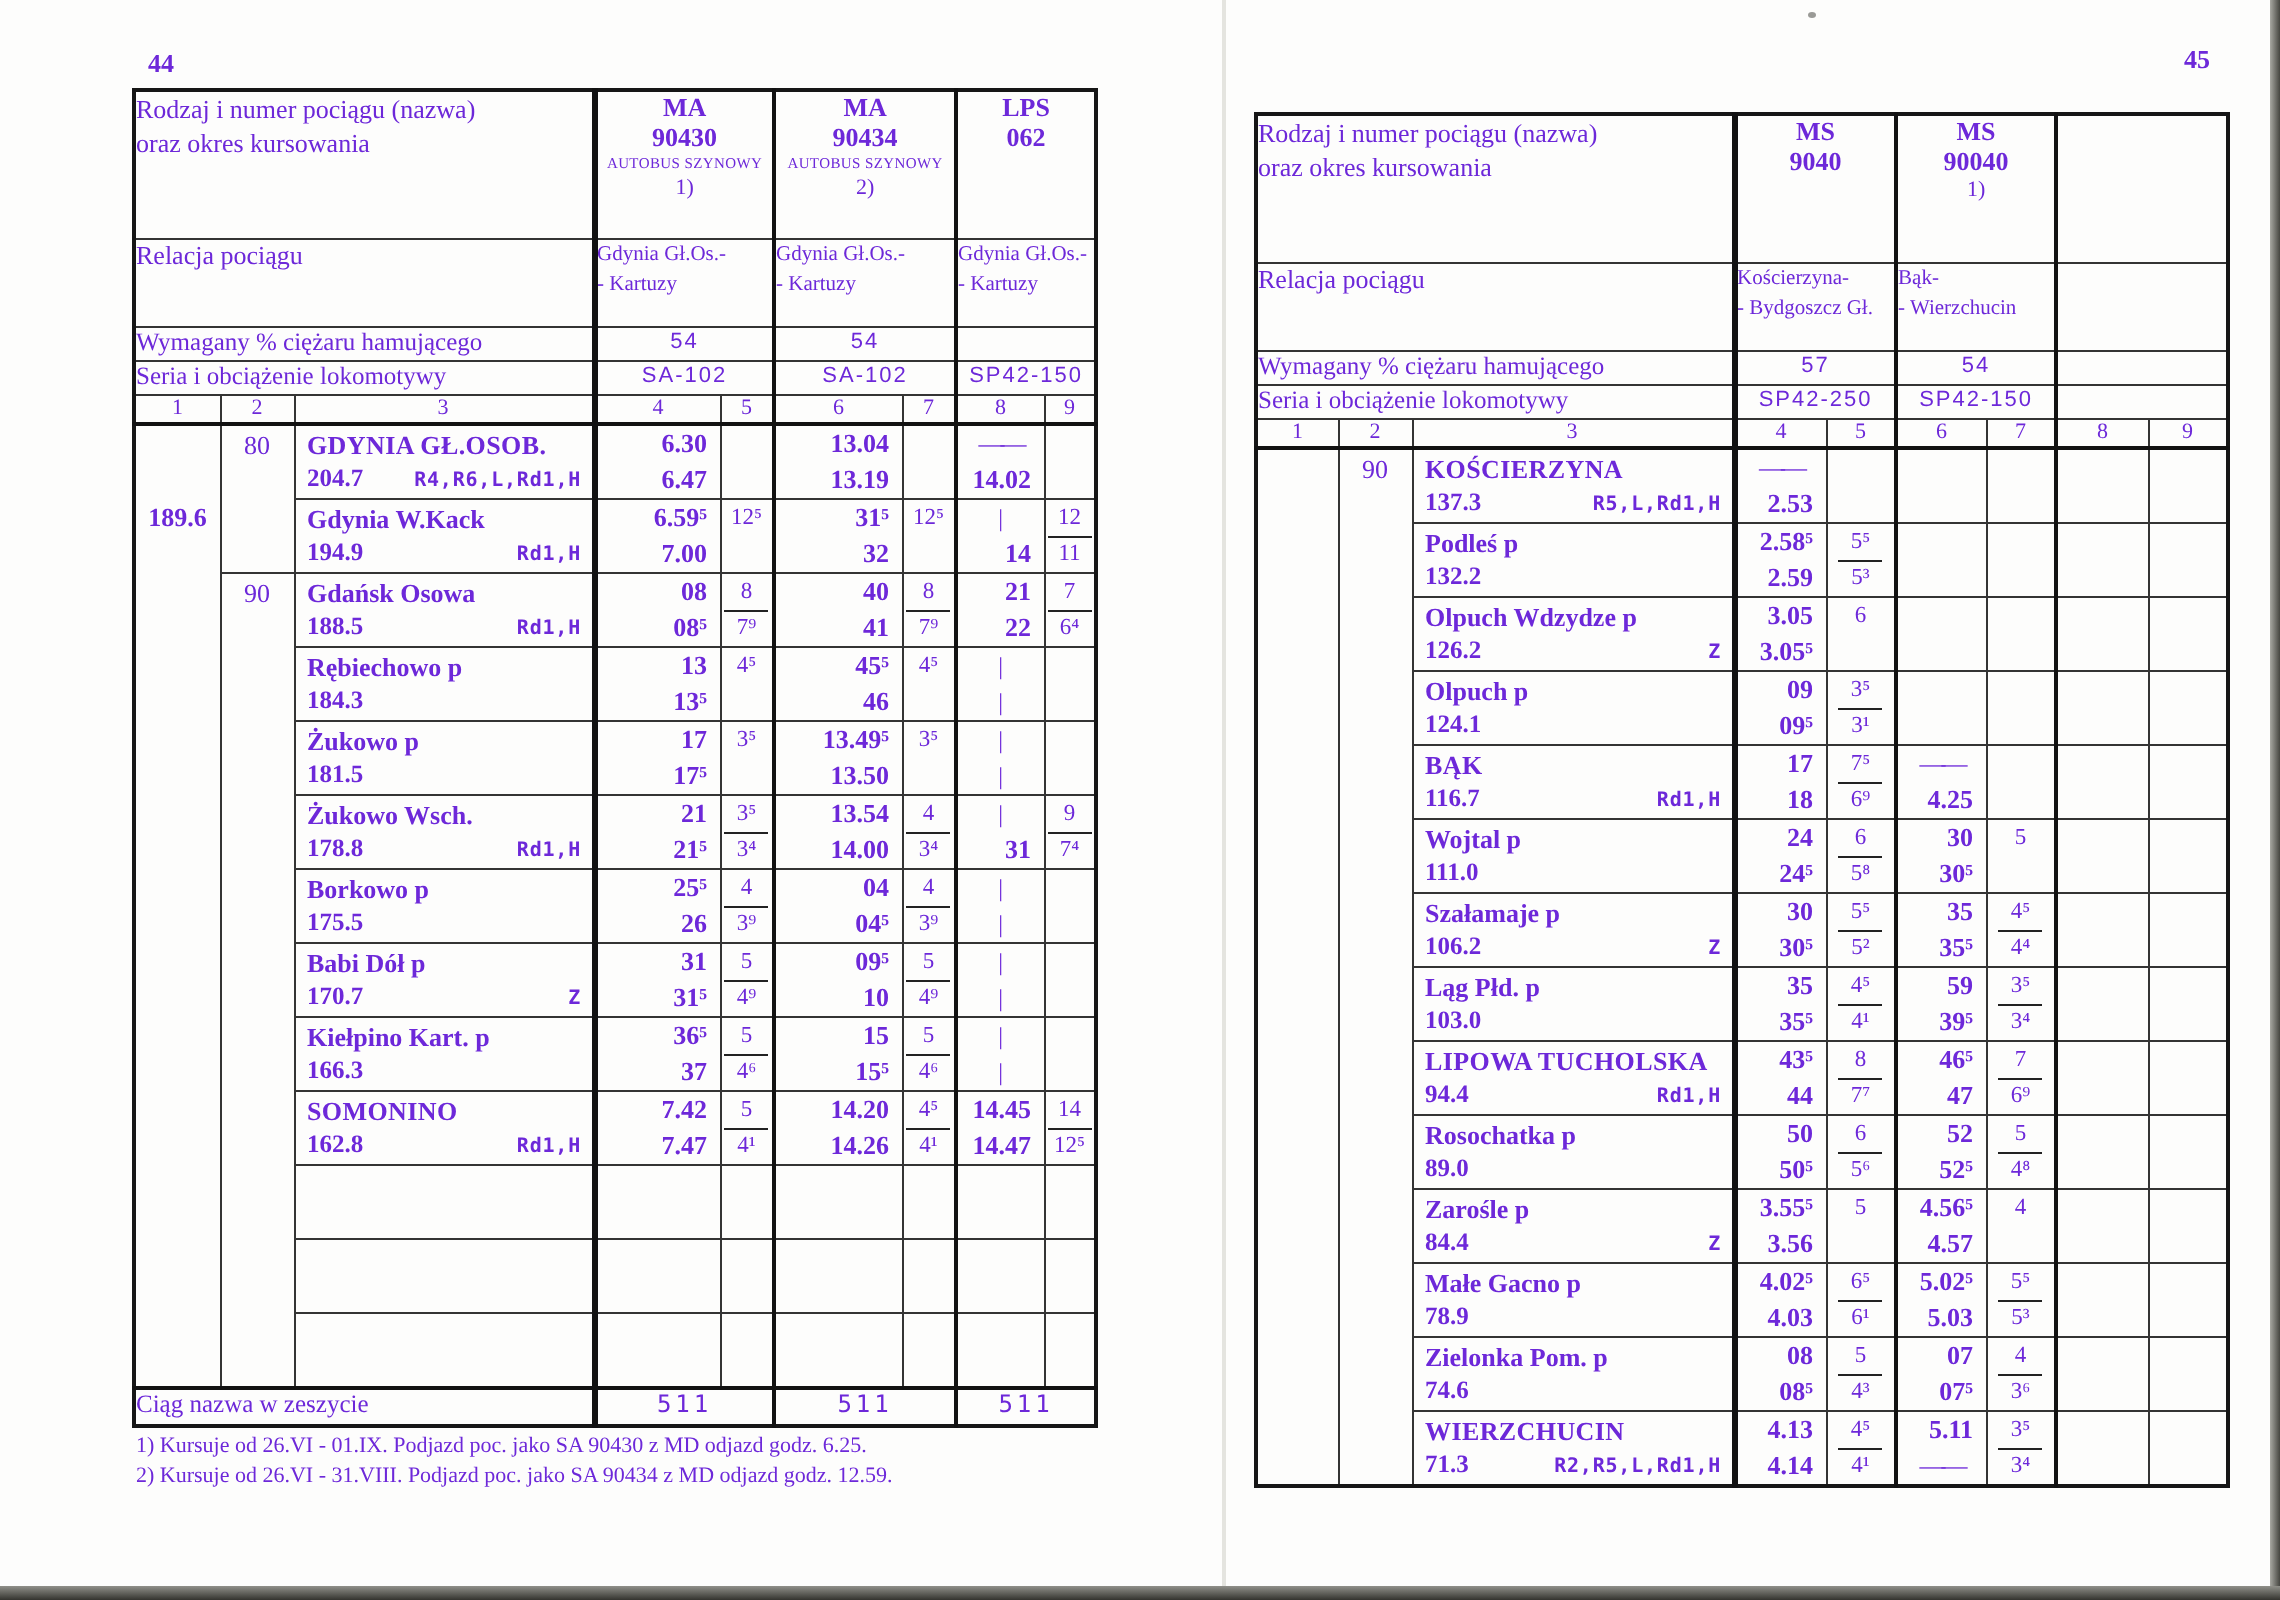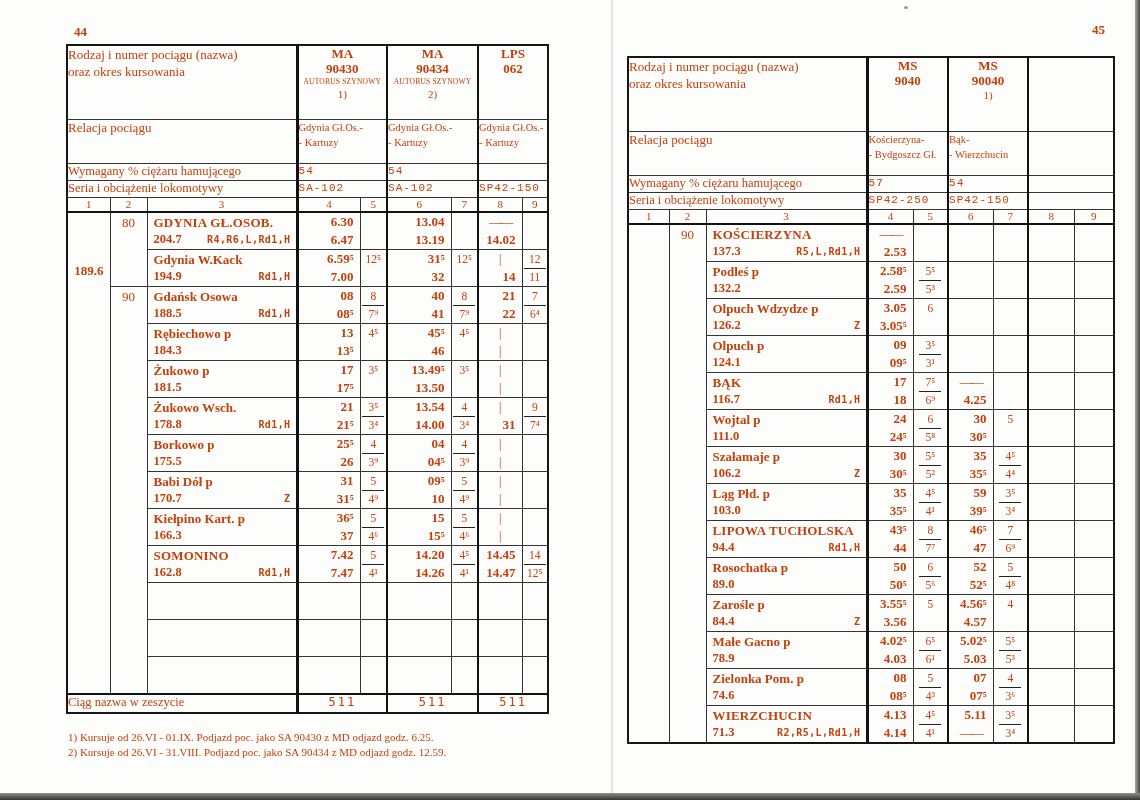--- a/index.html
+++ b/index.html
@@ -1,63 +1,63 @@
 <!DOCTYPE html>
 <html><head>
 <meta charset="utf-8">
 <style>
   html,body{margin:0;padding:0;background:#fff;}
   #canvas{position:relative;width:1140px;height:800px;background:#fdfdfc;overflow:hidden;
-          font-family:"Liberation Serif","DejaVu Serif",serif;color:#c2410c;}
+          font-family:"Liberation Serif","DejaVu Serif",serif;color:#6d28d9;}
 
   .page{position:absolute;}
   .pn{position:absolute;font-weight:bold;font-size:13px;}
 
   table.tt{border-collapse:collapse;table-layout:fixed;border:2.5px solid #161616;background:#fdfdfc;}
   .tt td{border:1px solid #343434;padding:0;vertical-align:top;overflow:hidden;}
   .bL4{border-left:3.5px solid #121212 !important;}
   .bL3{border-left:2.5px solid #121212 !important;}
 
   tr.hA{height:74px;} tr.hB{height:44px;} tr.hC{height:17px;} tr.hD{height:17px;} tr.hE{height:14px;}
   tr.hE td{border-bottom:2px solid #121212;text-align:center;font-size:11px;line-height:13px;padding-top:0;}
 
   .hdr-label{padding:11px 0 0 10px;font-size:13px;line-height:17px;}
   .t-hdr{text-align:center;padding-top:10px;}
   .t-type,.t-num{font-weight:bold;font-size:13px;line-height:15px;}
   .t-sub{font-size:7.5px;letter-spacing:.2px;line-height:11px;white-space:nowrap;}
   .t-ref{font-size:11px;line-height:14px;}
   .rel-label{padding:10px 0 0 10px;font-size:13px;}
   .rel-val{padding:4px 0 0 5px;font-size:10.5px;line-height:15px;}
   .small-label{padding:1px 0 0 10px;font-size:12.5px;line-height:15px;margin-top:48px;}
-  .mono-val{text-align:left;font-family:Liberation Mono, monospace;
+  .mono-val{text-align:center;font-family:Liberation Sans, sans-serif;
             font-size:11px;line-height:14px;padding-top:1px;letter-spacing:1px;}
 
   tr.rl{height:36.5px;} tr.rr{height:36.2px;}
-  td.c1{text-align:center;font-weight:bold;font-size:13px;padding-top:50px;}
+  td.c1{text-align:center;font-weight:bold;font-size:13px;padding-top:38px;}
   td.c2{text-align:center;font-size:13px;padding-top:2px;}
   td.st{padding:1px 5px 0 6px;}
   .st-name{font-weight:bold;font-size:13px;line-height:17px;white-space:nowrap;}
   .st-name.caps{letter-spacing:.2px;}
   .st-sub{display:flex;justify-content:space-between;align-items:baseline;font-size:12.5px;line-height:17px;font-weight:bold;}
   .note{font-family:"DejaVu Sans Mono","Liberation Mono",monospace;font-size:10px;letter-spacing:.4px;}
   .tl{height:18px;line-height:18px;font-weight:bold;font-size:13px;text-align:right;padding-right:6px;white-space:nowrap;}
   .tl.bar{text-align:center;padding-right:0;font-weight:400;font-size:12px;}
   .tl.dash{text-align:center;padding-right:0;font-weight:400;letter-spacing:-2px;}
   .ft{height:17px;line-height:16px;font-size:11.5px;text-align:center;margin:1px auto 0;
       min-width:18px;width:fit-content;padding:0 2px;}
   .ft.ub{border-bottom:1.2px solid #222;}
   .fb{height:17px;line-height:16px;font-size:11.5px;text-align:center;}
 
   tr.cont{height:19px;}
   tr.cont td{border-top:2.5px solid #121212;}
   .cont-label{font-size:12.5px;padding:1px 0 0 16px;}
   .cont-val{text-align:center;font-family:"DejaVu Sans Mono","Liberation Mono",monospace;
             font-size:12px;letter-spacing:2px;padding-top:2px;margin-top:36px;}
 
-  .fns{margin-top:16px;padding-left:2px;font-size:11px;line-height:15.5px;}
+  .fns{margin-top:2px;padding-left:2px;font-size:11px;line-height:15.5px;}
 
   .gutter{position:absolute;left:611px;top:0;width:2px;height:800px;background:#e4e4df;}
   .redge{position:absolute;left:1135px;top:0;width:5px;height:800px;background:linear-gradient(90deg,#a8a8a2,#454540);}
   .bedge{position:absolute;left:0;top:793px;width:1140px;height:7px;background:linear-gradient(#90908a,#34342f);}
   .speck{position:absolute;left:904px;top:6px;width:4px;height:3px;background:#9a9a96;border-radius:50%;}
 </style>
 </head>
 <body>
 
 <div id="canvas">

